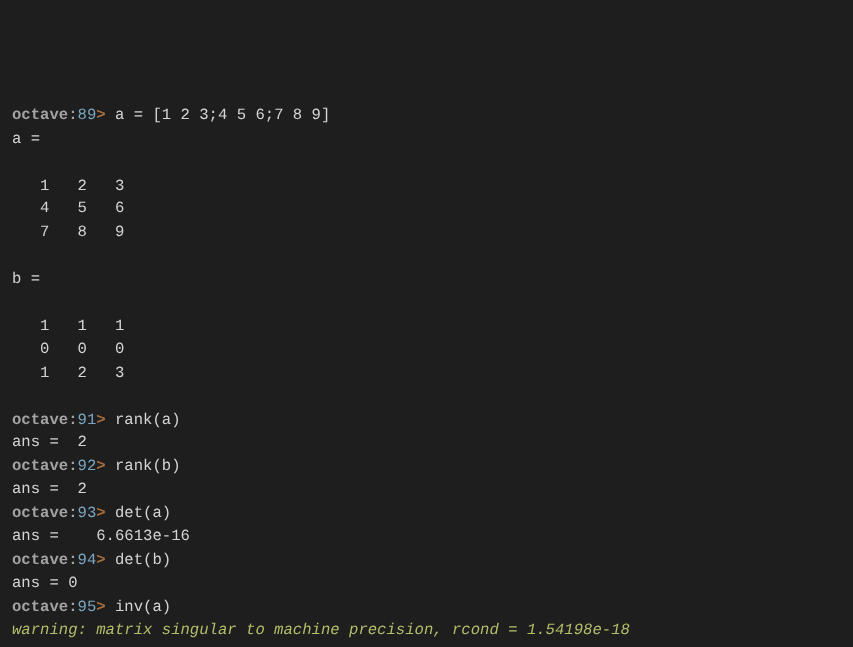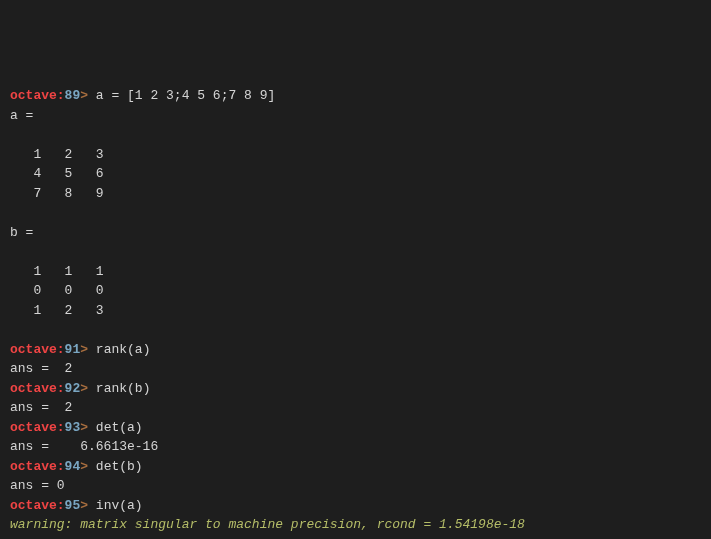--- a/index.html
+++ b/index.html
@@ -12,27 +12,27 @@
       color: #d4d4d4;
       font-family: 'Consolas', 'Courier New', monospace;
       font-size: 13px;
       line-height: 1.5;
       padding: 8px 10px;
       width: 711px;
       height: 539px;
       white-space: pre;
     }
     .prompt-app {
-      color: #ef4444;
+      color: #a3a3a3;
       font-weight: bold;
       text-align: center;
     }
     .prompt-num {
       color: #7aa6c2;
-      font-weight: bold;
+      font-weight: normal;
     }
     .prompt-gt {
       color: #a86e3f;
       font-weight: bold;
     }
     .cmd {
       color: #d4d4d4;
       text-align: center;
     }
     .output {

